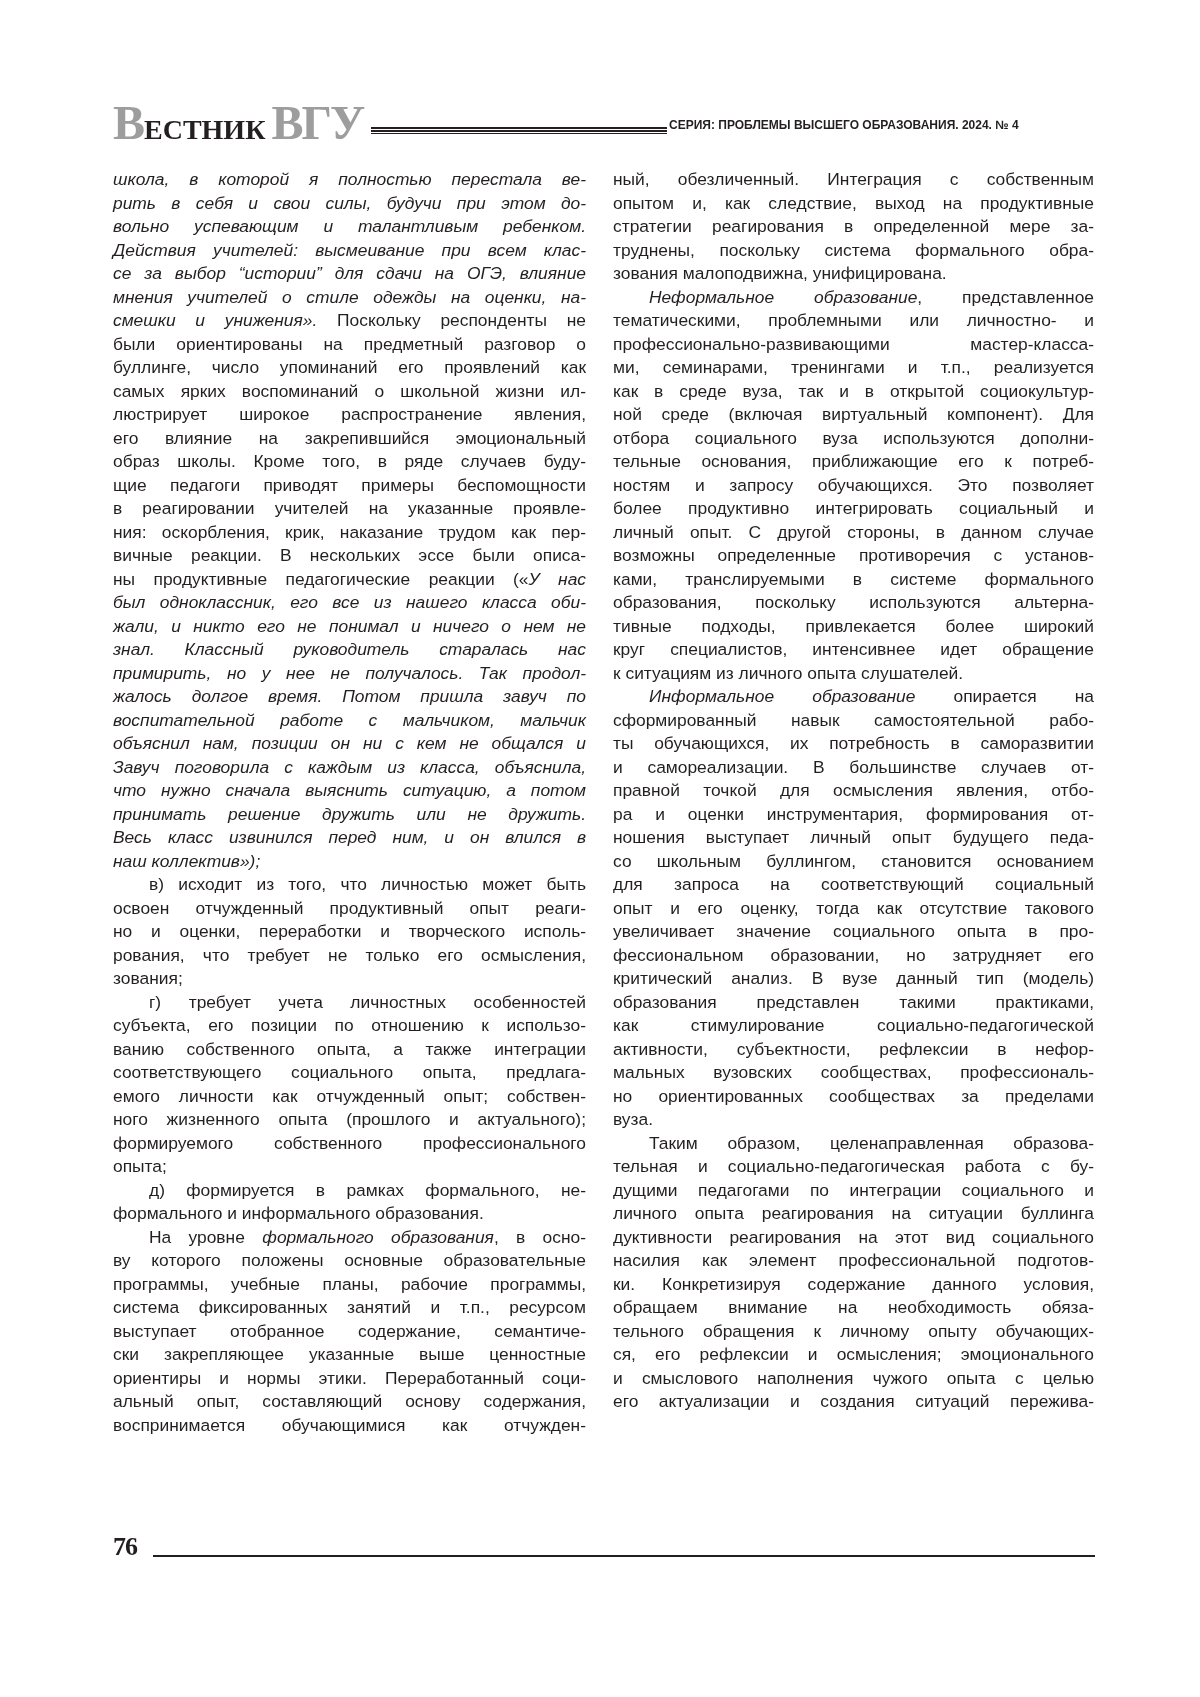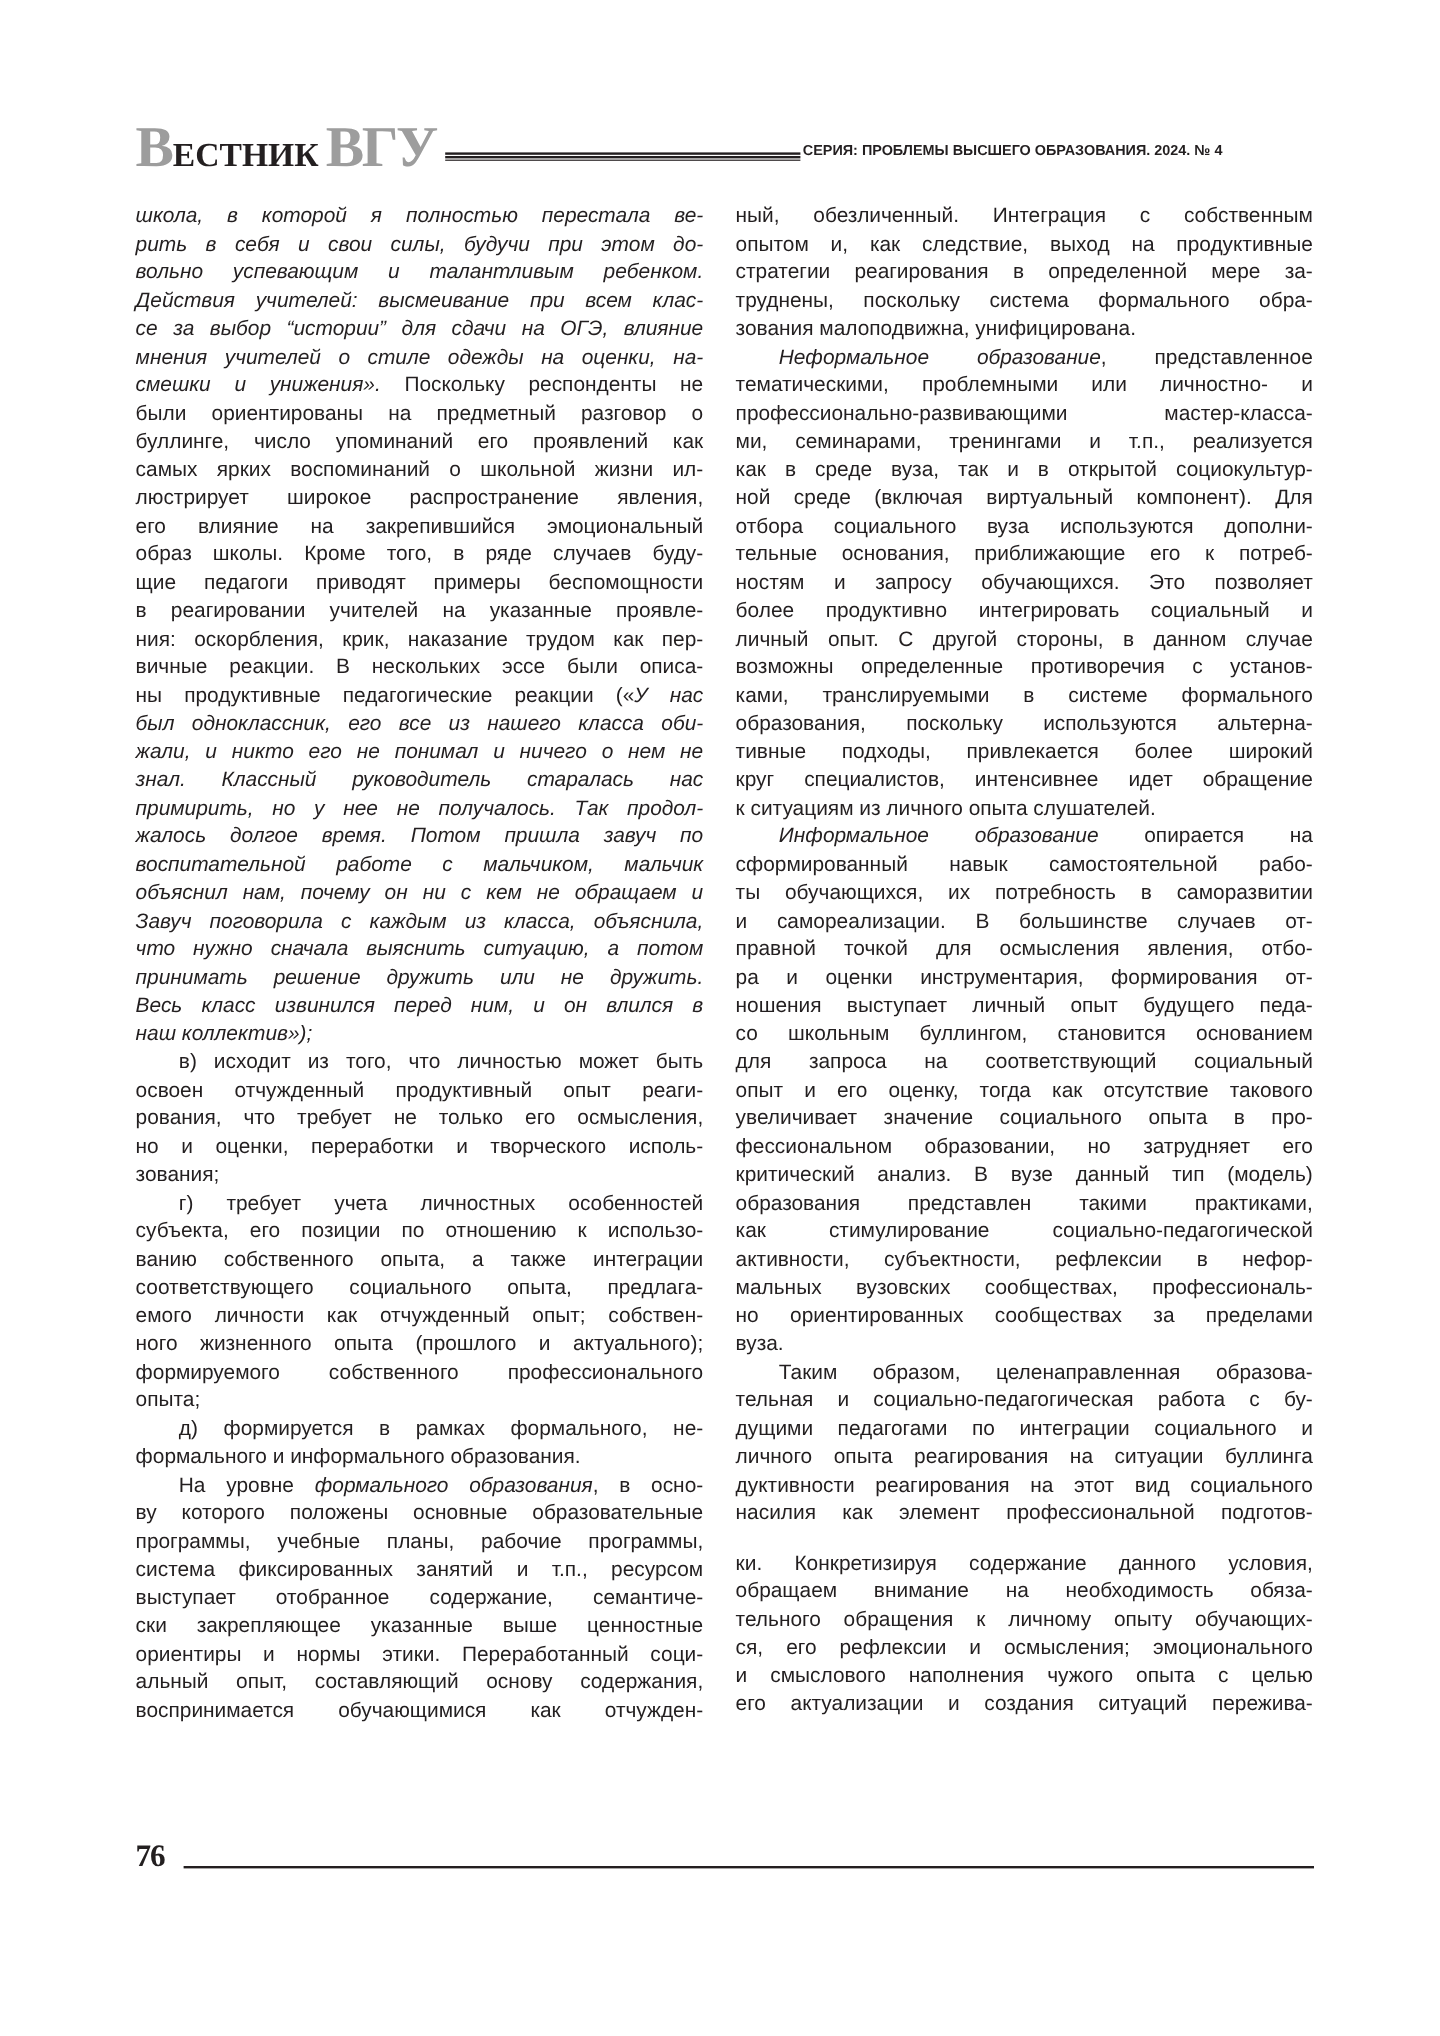--- a/index.html
+++ b/index.html
@@ -66,30 +66,30 @@
     <div class="ln" style="white-space: normal;"><span>в реагировании учителей на указанные проявле-</span></div>
     <div class="ln" style="white-space: normal;"><span>ния: оскорбления, крик, наказание трудом как пер-</span></div>
     <div class="ln" style="white-space: normal;"><span>вичные реакции. В нескольких эссе были описа-</span></div>
     <div class="ln" style="white-space: normal;"><span>ны продуктивные педагогические реакции («</span><span class="it">У нас</span></div>
     <div class="ln" style="white-space: normal;"><span class="it">был одноклассник, его все из нашего класса оби-</span></div>
     <div class="ln" style="white-space: normal;"><span class="it">жали, и никто его не понимал и ничего о нем не</span></div>
     <div class="ln" style="white-space: normal;"><span class="it">знал. Классный руководитель старалась нас</span></div>
     <div class="ln" style="white-space: normal;"><span class="it">примирить, но у нее не получалось. Так продол-</span></div>
     <div class="ln" style="white-space: normal;"><span class="it">жалось долгое время. Потом пришла завуч по</span></div>
     <div class="ln" style="white-space: normal;"><span class="it">воспитательной работе с мальчиком, мальчик</span></div>
-    <div class="ln" style="white-space: normal;"><span class="it">объяснил нам, почему он ни с кем не обращаем и</span></div>
+    <div class="ln" style="white-space: normal;"><span class="it">объяснил нам, позиции он ни с кем не общался и</span></div>
     <div class="ln" style="white-space: normal;"><span class="it">Завуч поговорила с каждым из класса, объяснила,</span></div>
     <div class="ln" style="white-space: normal;"><span class="it">что нужно сначала выяснить ситуацию, а потом</span></div>
     <div class="ln" style="white-space: normal;"><span class="it">принимать решение дружить или не дружить.</span></div>
     <div class="ln" style="white-space: normal;"><span class="it">Весь класс извинился перед ним, и он влился в</span></div>
     <div class="ln last" style="white-space: normal;"><span class="it">наш коллектив»);</span></div>
     <div class="ln ind" style="white-space: normal;"><span>в) исходит из того, что личностью может быть</span></div>
     <div class="ln" style="white-space: normal;"><span>освоен отчужденный продуктивный опыт реаги-</span></div>
+    <div class="ln" style="white-space: normal;"><span>но и оценки, переработки и творческого исполь-</span></div>
     <div class="ln" style="white-space: normal;"><span>рования, что требует не только его осмысления,</span></div>
-    <div class="ln" style="white-space: normal;"><span>но и оценки, переработки и творческого исполь-</span></div>
     <div class="ln last" style="white-space: normal;"><span>зования;</span></div>
     <div class="ln ind" style="white-space: normal;"><span>г) требует учета личностных особенностей</span></div>
     <div class="ln" style="white-space: normal;"><span>субъекта, его позиции по отношению к использо-</span></div>
     <div class="ln" style="white-space: normal;"><span>ванию собственного опыта, а также интеграции</span></div>
     <div class="ln" style="white-space: normal;"><span>соответствующего социального опыта, предлага-</span></div>
     <div class="ln" style="white-space: normal;"><span>емого личности как отчужденный опыт; собствен-</span></div>
     <div class="ln" style="white-space: normal;"><span>ного жизненного опыта (прошлого и актуального);</span></div>
     <div class="ln" style="white-space: normal;"><span>формируемого собственного профессионального</span></div>
     <div class="ln last" style="white-space: normal;"><span>опыта;</span></div>
     <div class="ln ind" style="white-space: normal;"><span>д) формируется в рамках формального, не-</span></div>
@@ -145,21 +145,21 @@
     <div class="ln" style="white-space: normal;"><span>активности, субъектности, рефлексии в нефор-</span></div>
     <div class="ln" style="white-space: normal;"><span>мальных вузовских сообществах, профессиональ-</span></div>
     <div class="ln" style="white-space: normal;"><span>но ориентированных сообществах за пределами</span></div>
     <div class="ln last" style="white-space: normal;"><span>вуза.</span></div>
     <div class="ln ind" style="white-space: normal;"><span>Таким образом, целенаправленная образова-</span></div>
     <div class="ln" style="white-space: normal;"><span>тельная и социально-педагогическая работа с бу-</span></div>
     <div class="ln" style="white-space: normal;"><span>дущими педагогами по интеграции социального и</span></div>
     <div class="ln" style="white-space: normal;"><span>личного опыта реагирования на ситуации буллинга</span></div>
     <div class="ln" style="white-space: normal;"><span>дуктивности реагирования на этот вид социального</span></div>
     <div class="ln" style="white-space: normal;"><span>насилия как элемент профессиональной подготов-</span></div>
-    <div class="ln" style="white-space: normal; margin-top: 18px;"><span>ки. Конкретизируя содержание данного условия,</span></div>
+    <div class="ln" style="white-space: normal;"><span>ки. Конкретизируя содержание данного условия,</span></div>
     <div class="ln" style="white-space: normal;"><span>обращаем внимание на необходимость обяза-</span></div>
     <div class="ln" style="white-space: normal;"><span>тельного обращения к личному опыту обучающих-</span></div>
     <div class="ln" style="white-space: normal;"><span>ся, его рефлексии и осмысления; эмоционального</span></div>
     <div class="ln" style="white-space: normal;"><span>и смыслового наполнения чужого опыта с целью</span></div>
     <div class="ln" style="white-space: normal;"><span>его актуализации и создания ситуаций пережива-</span></div>
   </div>
 
 <div class="footer">
   <div class="pageno">76</div>
   <div class="frule"></div>

